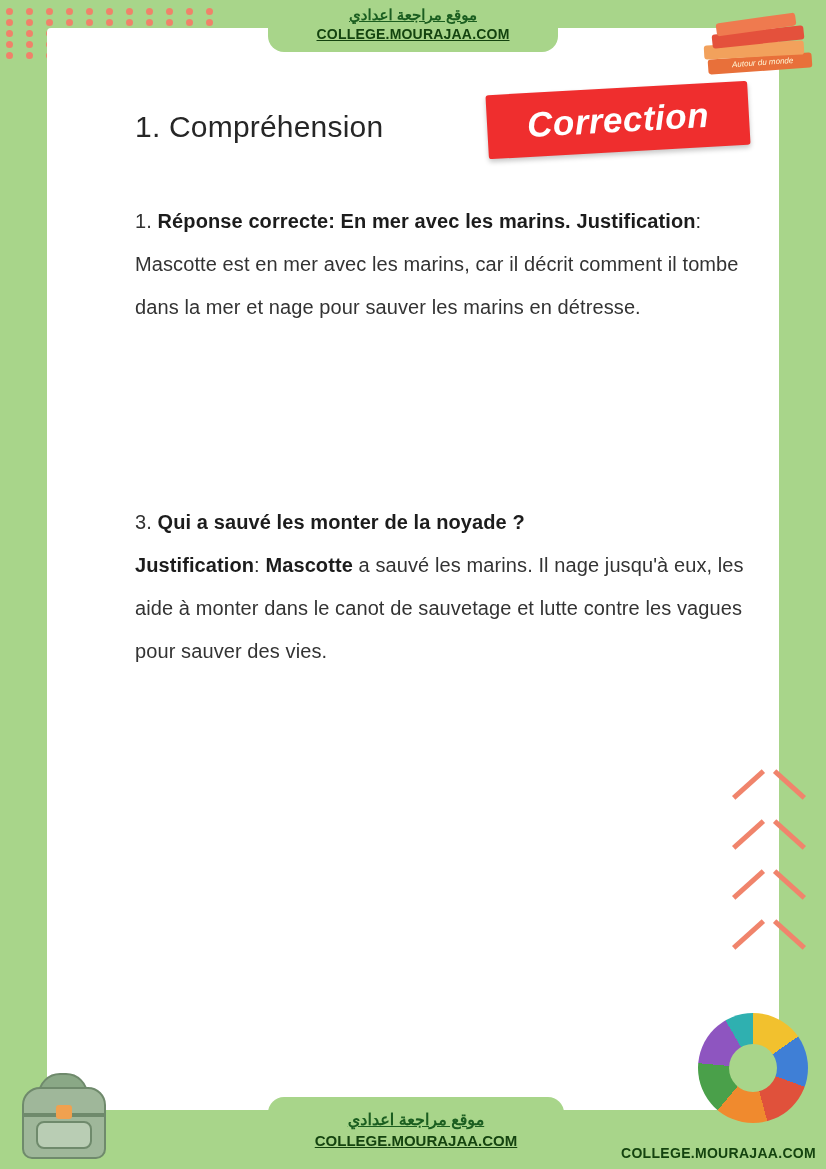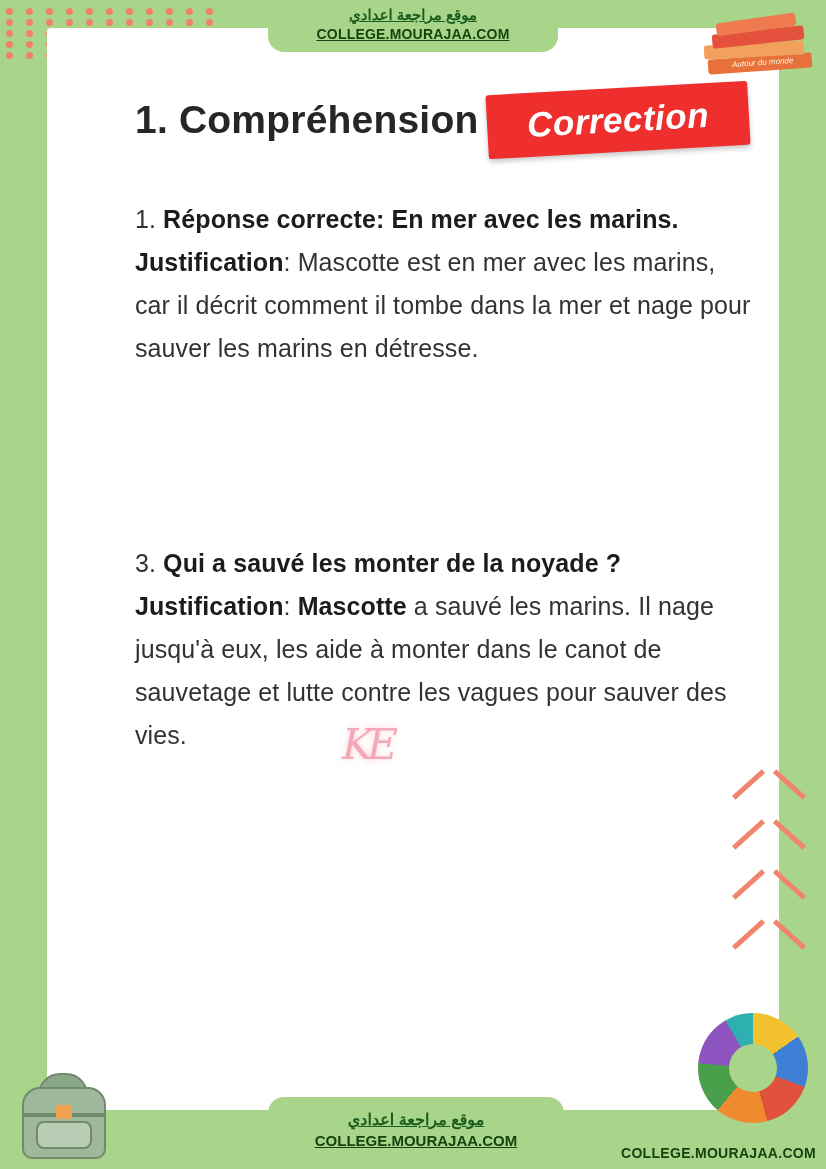--- a/index.html
+++ b/index.html
@@ -110,32 +110,32 @@
 
   
   .content {
     position: absolute;
     left: 88px;
     top: 70px;
     width: 620px;
     z-index: 5;
   }
   h1.section-title {
-    font-size: 39px;
-    font-weight: bold;
+    font-size: 30px;
+    font-weight: normal;
     color: #262626;
-    margin: 0 0 56px 0;
+    margin: 12px 0 56px 0;
     letter-spacing: 0.2px;
   }
   .qa {
     margin-bottom: 40px;
   }
   .qa p {
     margin: 0;
-    font-size: 25px;
+    font-size: 20px;
     line-height: 43px;
     color: #333333;
     letter-spacing: 0.1px;
   }
   .qa b { color: #1c1c1c; font-weight: bold; }
 
   .gap-1 { height: 60px; }
   .gap-2 { height: 10px; }
 
   
@@ -406,23 +406,20 @@
         <b>Mascotte</b>
         <span>a sauvé les marins. Il nage jusqu'à eux, les aide à monter dans le canot de sauvetage et lutte contre les vagues pour sauver des vies.</span>
       </p>
     </div>
   </div>
 
   <div class="stamp">
     <span>Correction</span>
   </div>
 
-  <div class="monogram">
-    <span>KE</span>
-  </div>
 </div>
 
 <div class="chevrons">
   <div class="chev" style="left:6px; top:6px;"></div>
   <div class="chev" style="left:6px; top:56px;"></div>
   <div class="chev" style="left:6px; top:106px;"></div>
   <div class="chev" style="left:6px; top:156px;"></div>
 </div>
 
 <div class="top-banner">

